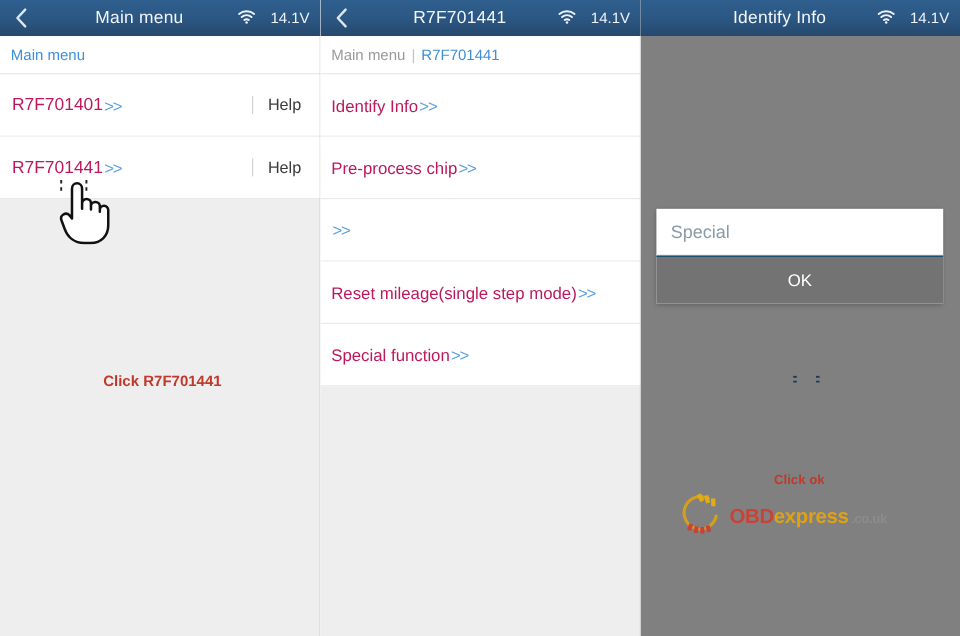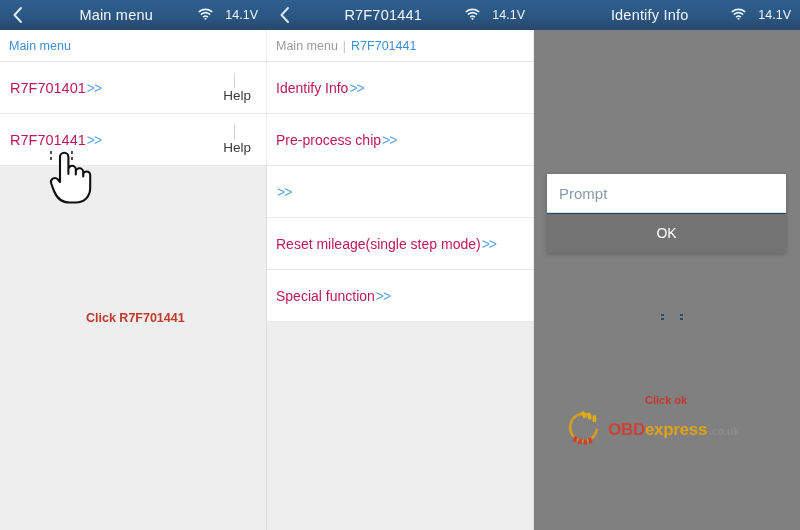--- a/index.html
+++ b/index.html
@@ -58,21 +58,21 @@
 
   
   .list { position: absolute; left: 0; width: 100%; top: 62px; }
   .row {
     position: relative; height: 52px; background: #ffffff;
     display: flex; align-items: center; padding: 0 10px;
     border-bottom: 1px solid #eaeaea;
   }
   .row .label { font-size: 14.5px; color: #be185d; white-space: nowrap; }
   .row .chev { color: #5aa0dd; font-size: 14px; letter-spacing: -1px; margin-left: 1px; }
-  .row .right { margin-left: auto; display: flex; align-items: center; flex-direction: column; }
+  .row .right { margin-left: auto; display: flex; align-items: center; }
   .row .vbar { width: 1px; height: 15px; background: #d4d4d4; margin-right: 12px; }
   .row .help { font-size: 13.5px; color: #3b3b3b; padding-right: 6px; }
 
   
   .panel-mid .list { top: 62px; }
   .panel-mid .row { padding-left: 9px; }
   .panel-mid .row .label { font-size: 14px; }
 
   
   .note {
@@ -257,21 +257,21 @@
             <path d="M3.4 6.2A6.6 6.6 0 0 1 11.6 6.2" fill="none" stroke="#eef3f8" stroke-width="1.6" stroke-linecap="round"></path>
             <path d="M5.6 8.7A3.2 3.2 0 0 1 9.4 8.7" fill="none" stroke="#eef3f8" stroke-width="1.6" stroke-linecap="round"></path>
             <circle cx="7.5" cy="10.7" r="1.05" fill="#eef3f8"></circle>
           </svg>
         </span>
         <span>14.1V</span>
       </div>
     </div>
 
     <div class="dialog">
-      <div class="dlg-title">Prompt</div>
+      <div class="dlg-title">Special</div>
       <div class="dlg-ok">OK</div>
     </div>
 
     <div class="tapmark" style="left:125px; top:308px;">
       <svg width="26" height="8" viewBox="0 0 26 8" aria-hidden="true">
         <line x1="2" y1="1" x2="5" y2="1" stroke="#1b3a56" stroke-width="1.6"></line>
         <line x1="2" y1="5" x2="5" y2="5" stroke="#1b3a56" stroke-width="1.6"></line>
         <line x1="21" y1="1" x2="24" y2="1" stroke="#1b3a56" stroke-width="1.6"></line>
         <line x1="21" y1="5" x2="24" y2="5" stroke="#1b3a56" stroke-width="1.6"></line>
       </svg>

